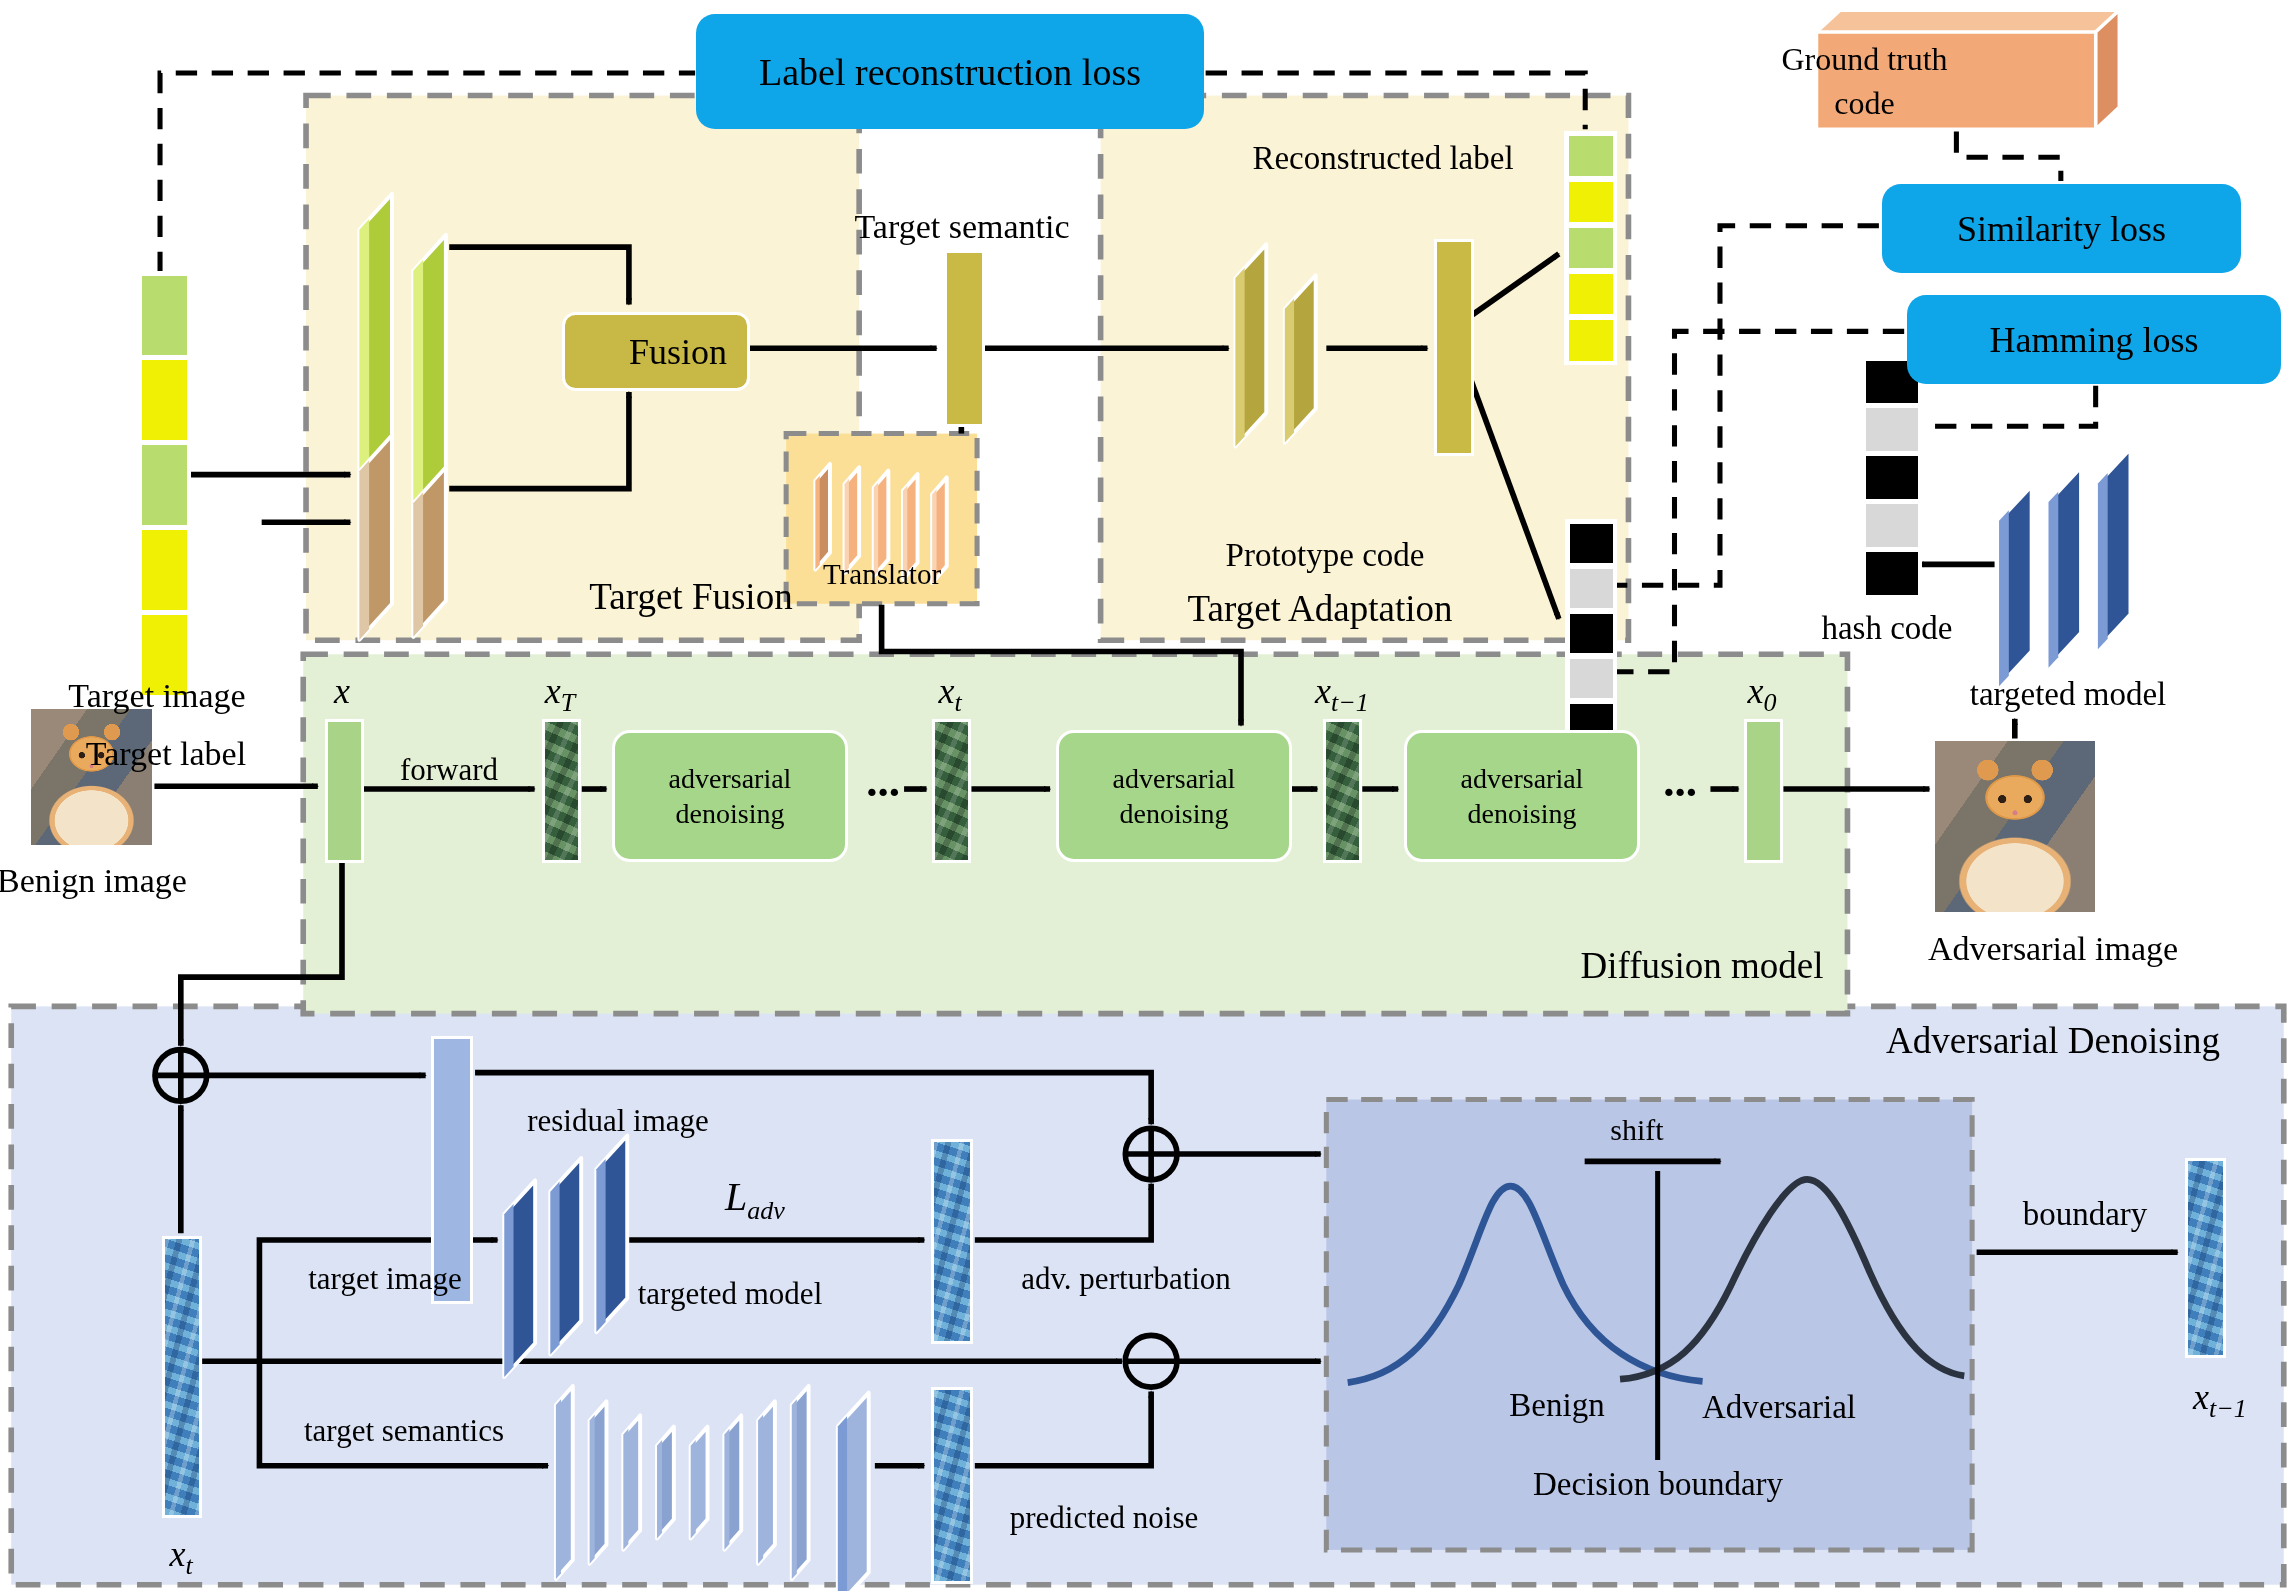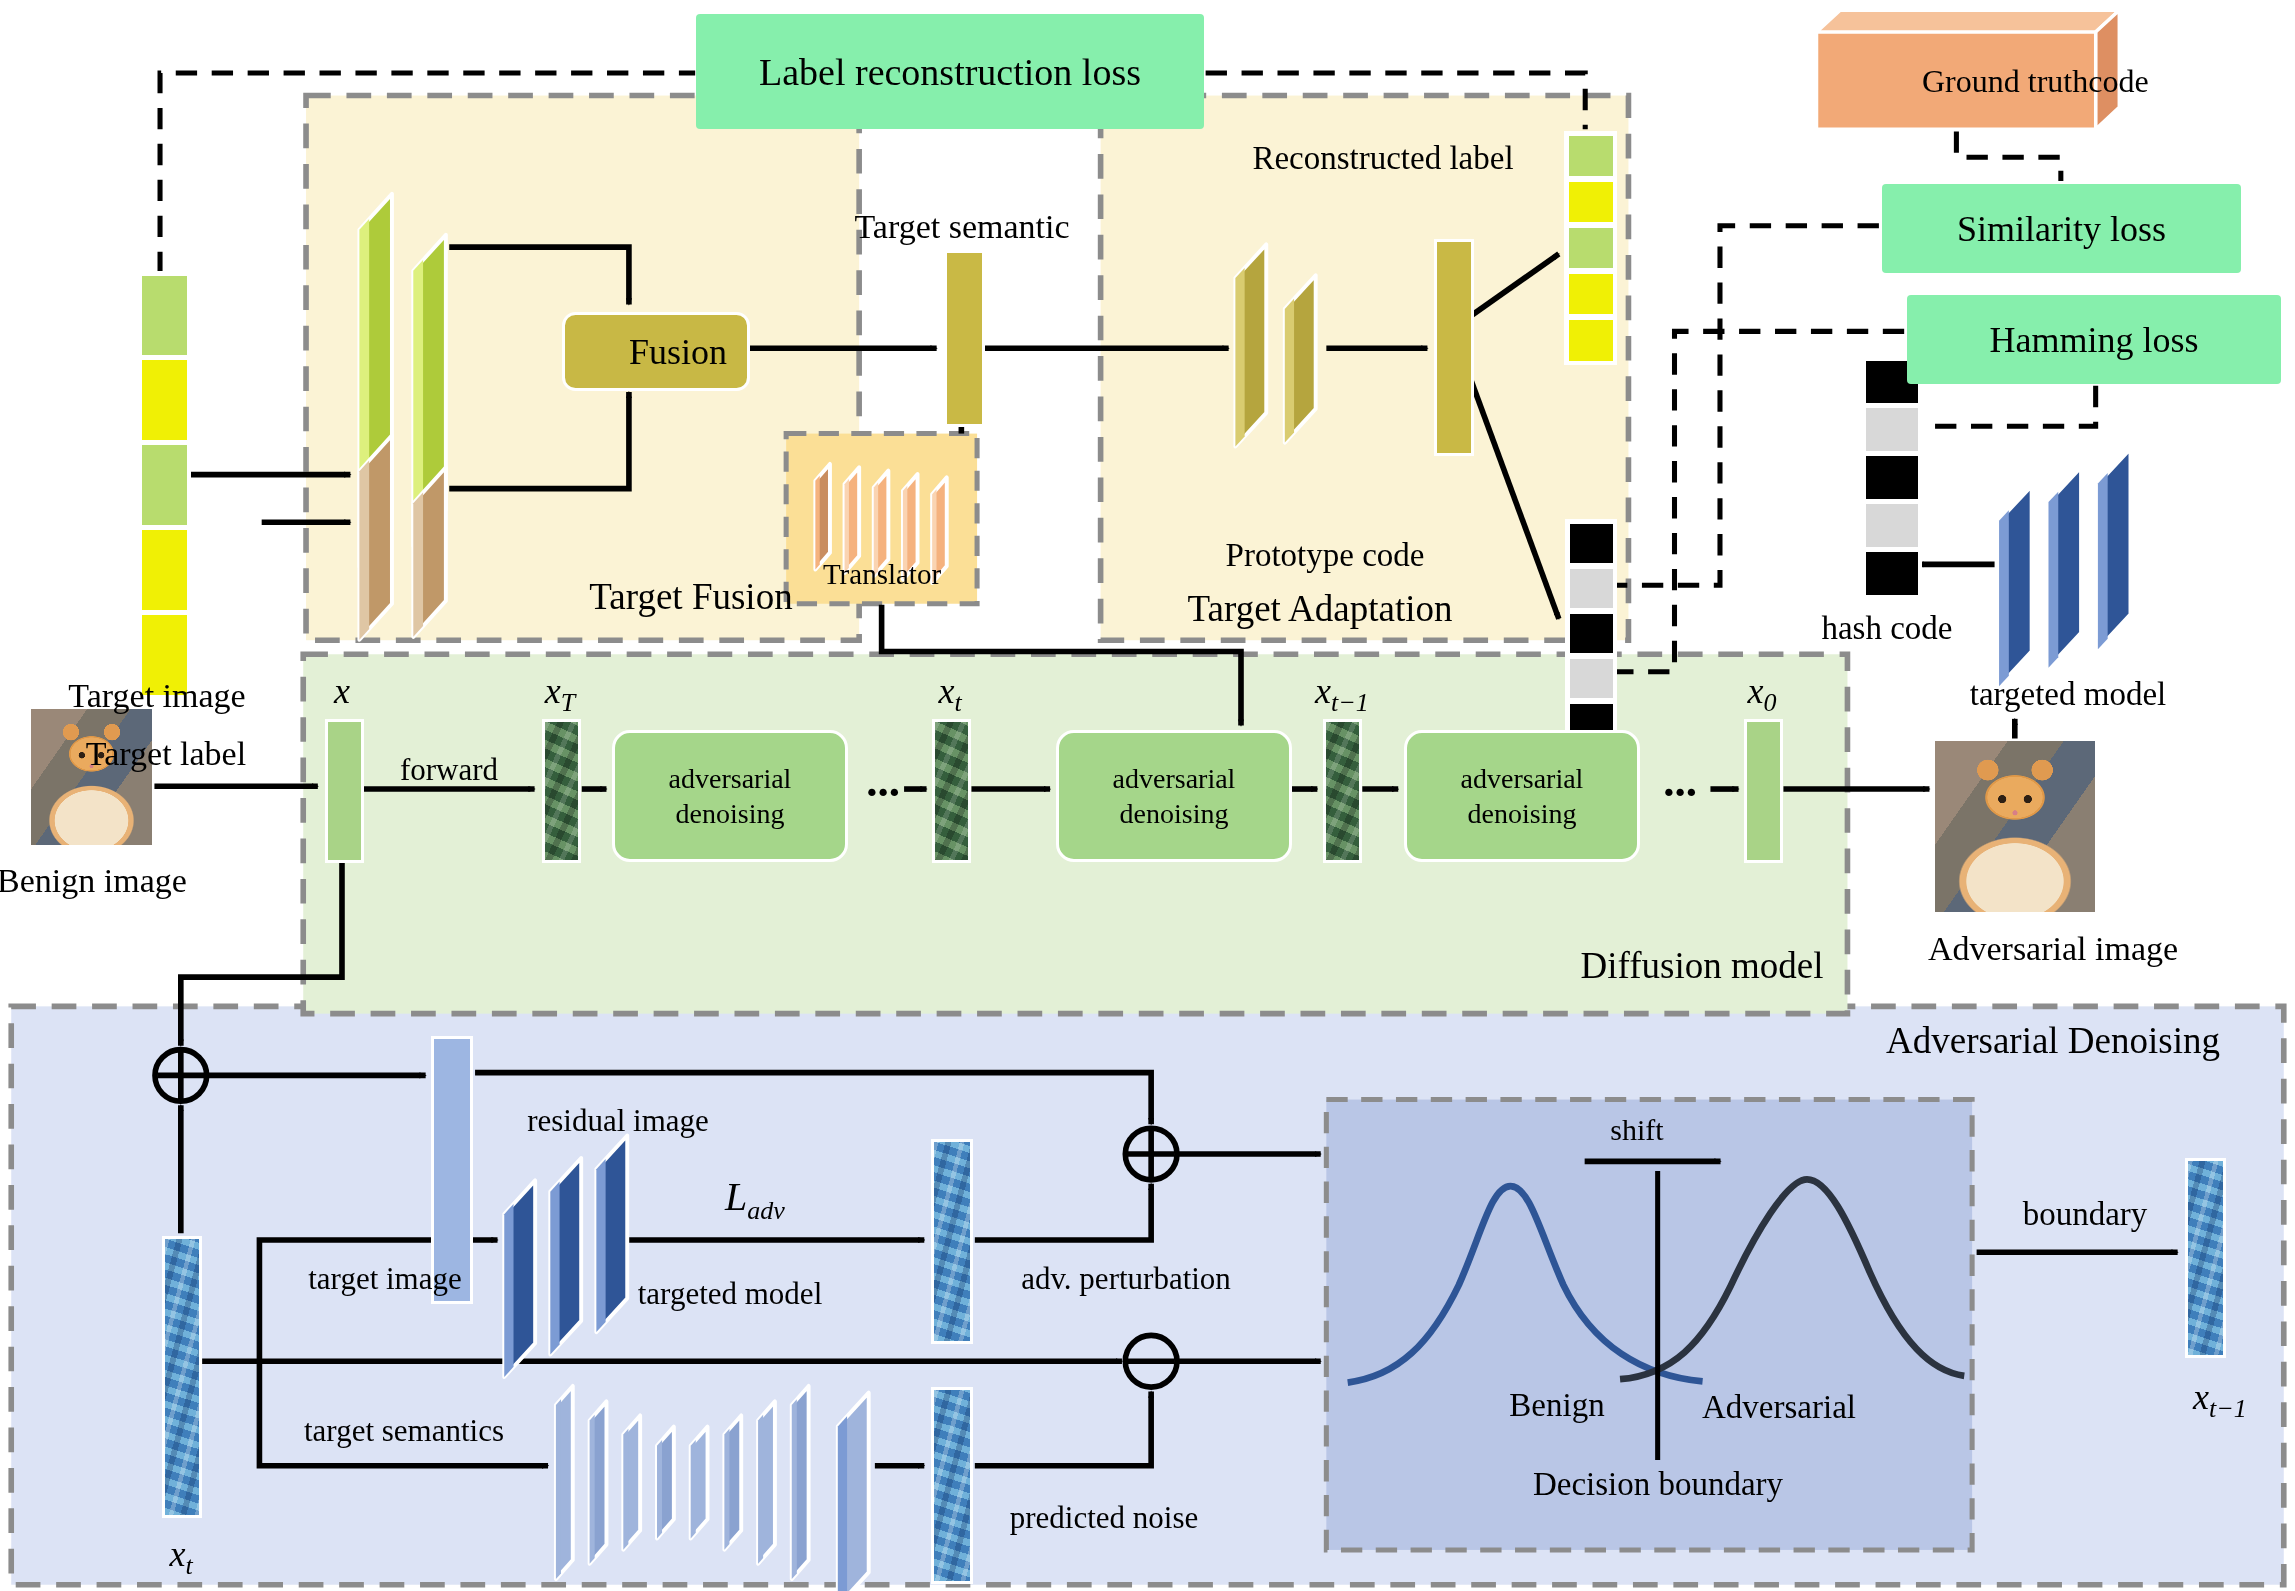--- a/index.html
+++ b/index.html
@@ -4,21 +4,21 @@
 <style>
   html,body{margin:0;padding:0;background:#ffffff;}
   #canvas{position:relative;width:2295px;height:1591px;background:#ffffff;overflow:hidden;
           font-family:"Liberation Serif","DejaVu Serif",serif;}
   svg#wires{position:absolute;left:0;top:0;z-index:1;}
   .abs{position:absolute;z-index:3;}
   .lbl{position:absolute;z-index:4;transform:translate(-50%,-50%);white-space:nowrap;
        color:#000;font-size:34px;text-align:center;}
   .sec{font-size:37px;}
   .small{font-size:29px;}
-  .lossbox{position:absolute;z-index:3;background:#86efac;border-radius:4px;
+  .lossbox{position:absolute;z-index:3;background:#0ea5e9;border-radius:19px;
            display:flex;align-items:center;justify-content:center;font-size:36px;}
   .greenbox{position:absolute;z-index:3;background:#A5D68A;border:3.9px solid #fff;border-radius:18px;
             display:flex;align-items:center;justify-content:center;text-align:center;
             font-size:28px;line-height:1.25;}
   .bar{position:absolute;z-index:3;border:3.9px solid #fff;}
   .flat-green{background:#A9D387;}
   .flat-blue{background:#9DB6E2;}
   .tex-green{background-color:#47754D;
     background-image:repeating-linear-gradient(115deg,rgba(255,255,255,.15) 0 5px,transparent 5px 11.2px,rgba(0,0,0,.22) 11.2px 17.4px,transparent 17.4px 23.6px),
                      repeating-linear-gradient(24deg,rgba(130,170,120,.55) 0 7.9px,rgba(25,60,35,.4) 7.9px 17px);}
@@ -300,21 +300,21 @@
 <div class="lossbox" style="left:696px;top:14px;width:508px;height:115px;font-size:38px;">
       <span>Label reconstruction loss</span>
     </div>
 <div class="lossbox" style="left:1882px;top:184px;width:359px;height:89px;">
       <span>Similarity loss</span>
     </div>
 <div class="lossbox" style="left:1907px;top:295px;width:374px;height:89px;">
       <span>Hamming loss</span>
     </div>
 
-<div class="abs" style="left:1922px;top:35px;width:279px;height:93px;display:flex;flex-direction:row;align-items:center;justify-content:flex-start;font-size:32px;line-height:1.35;z-index:4;">
+<div class="abs" style="left:1725px;top:35px;width:279px;height:93px;display:flex;flex-direction:column;align-items:center;justify-content:center;font-size:32px;line-height:1.35;z-index:4;">
   <span>Ground truth</span>
       <span>code</span>
 </div>
 
 <div class="abs" style="left:562px;top:312px;width:138px;height:73px;background:#C8B845;border:3.4px solid #fff;border-radius:13.5px;display:flex;align-items:center;justify-content:center;font-size:36px;z-index:3;padding-left:44px;">
       <span>Fusion</span>
     </div>
 
 <div class="greenbox" style="left:612px;top:730px;width:230px;height:126px;">
       <span><span>adversarial</span><br><span>denoising</span></span>

